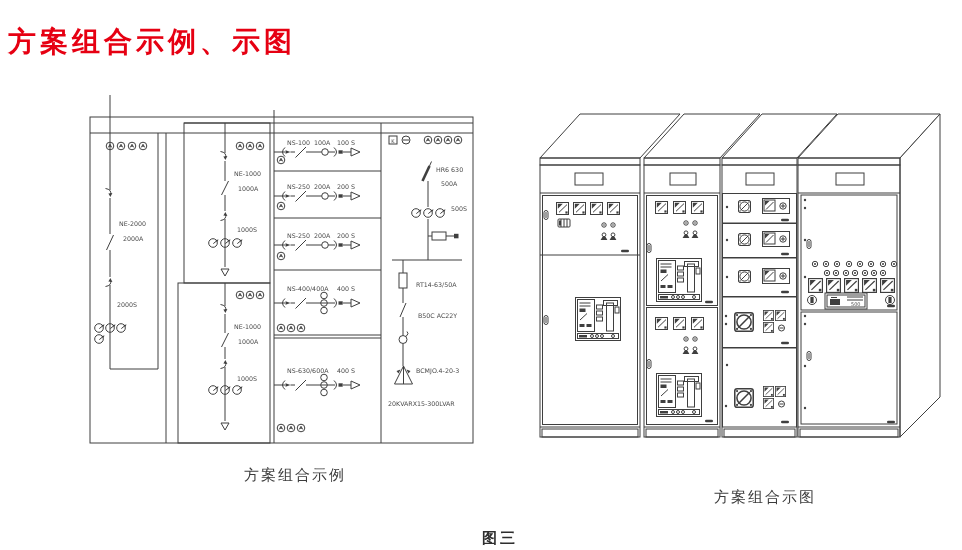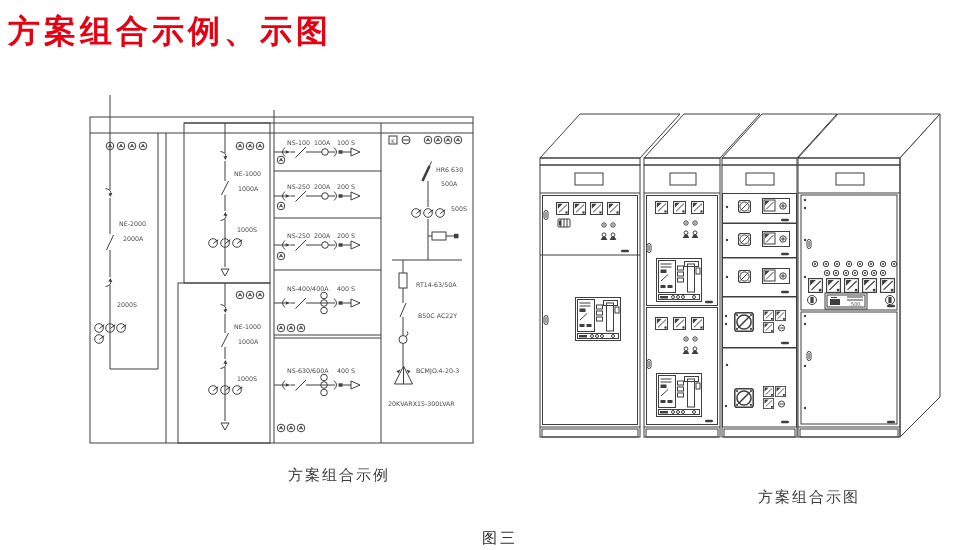--- a/index.html
+++ b/index.html
@@ -1,23 +1,23 @@
 <!DOCTYPE html>
 <html><head>
 <meta charset="utf-8">
 <style>
   html,body{margin:0;padding:0;background:#fff;}
   body{width:962px;height:550px;position:relative;overflow:hidden;
        font-family:"DejaVu Sans","Liberation Sans",sans-serif;}
-  .page-title{position:absolute;left:8px;top:10px;font-size:32px;font-weight:bold;
+  .page-title{position:absolute;left:8px;top:23px;font-size:28px;font-weight:bold;
        color:#e60012;letter-spacing:4px;white-space:nowrap;}
-  .caption{position:absolute;font-size:15px;color:#3c3c3c;letter-spacing:2px;white-space:nowrap;margin-left:44px;}
+  .caption{position:absolute;font-size:15px;color:#3c3c3c;letter-spacing:2px;white-space:nowrap;}
   .caption.left-cap{left:244px;top:466px;}
   .caption.right-cap{left:714px;top:488px;}
-  .figure-label{position:absolute;left:482px;top:529px;font-size:15px;font-weight:400;
+  .figure-label{position:absolute;left:482px;top:529px;font-size:15px;font-weight:700;
        color:#2e2e2e;letter-spacing:3px;}
   svg.schematic{position:absolute;left:85px;top:95px;width:430px;height:360px;}
   svg.cabinets{position:absolute;left:525px;top:88px;width:420px;height:372px;}
   svg .ln, svg path, svg rect, svg circle, svg polygon, svg polyline, svg line
       {fill:none;stroke:#3f3f3f;stroke-width:1;}
   svg .f{fill:#3f3f3f;stroke:none;}
   svg .wf{fill:#ffffff;stroke:#3f3f3f;}
   svg .thick{stroke-width:2.6;}
   svg text{fill:#4a4a4a;stroke:none;font-family:"DejaVu Sans","Liberation Sans",sans-serif;
        font-size:6.3px;}

